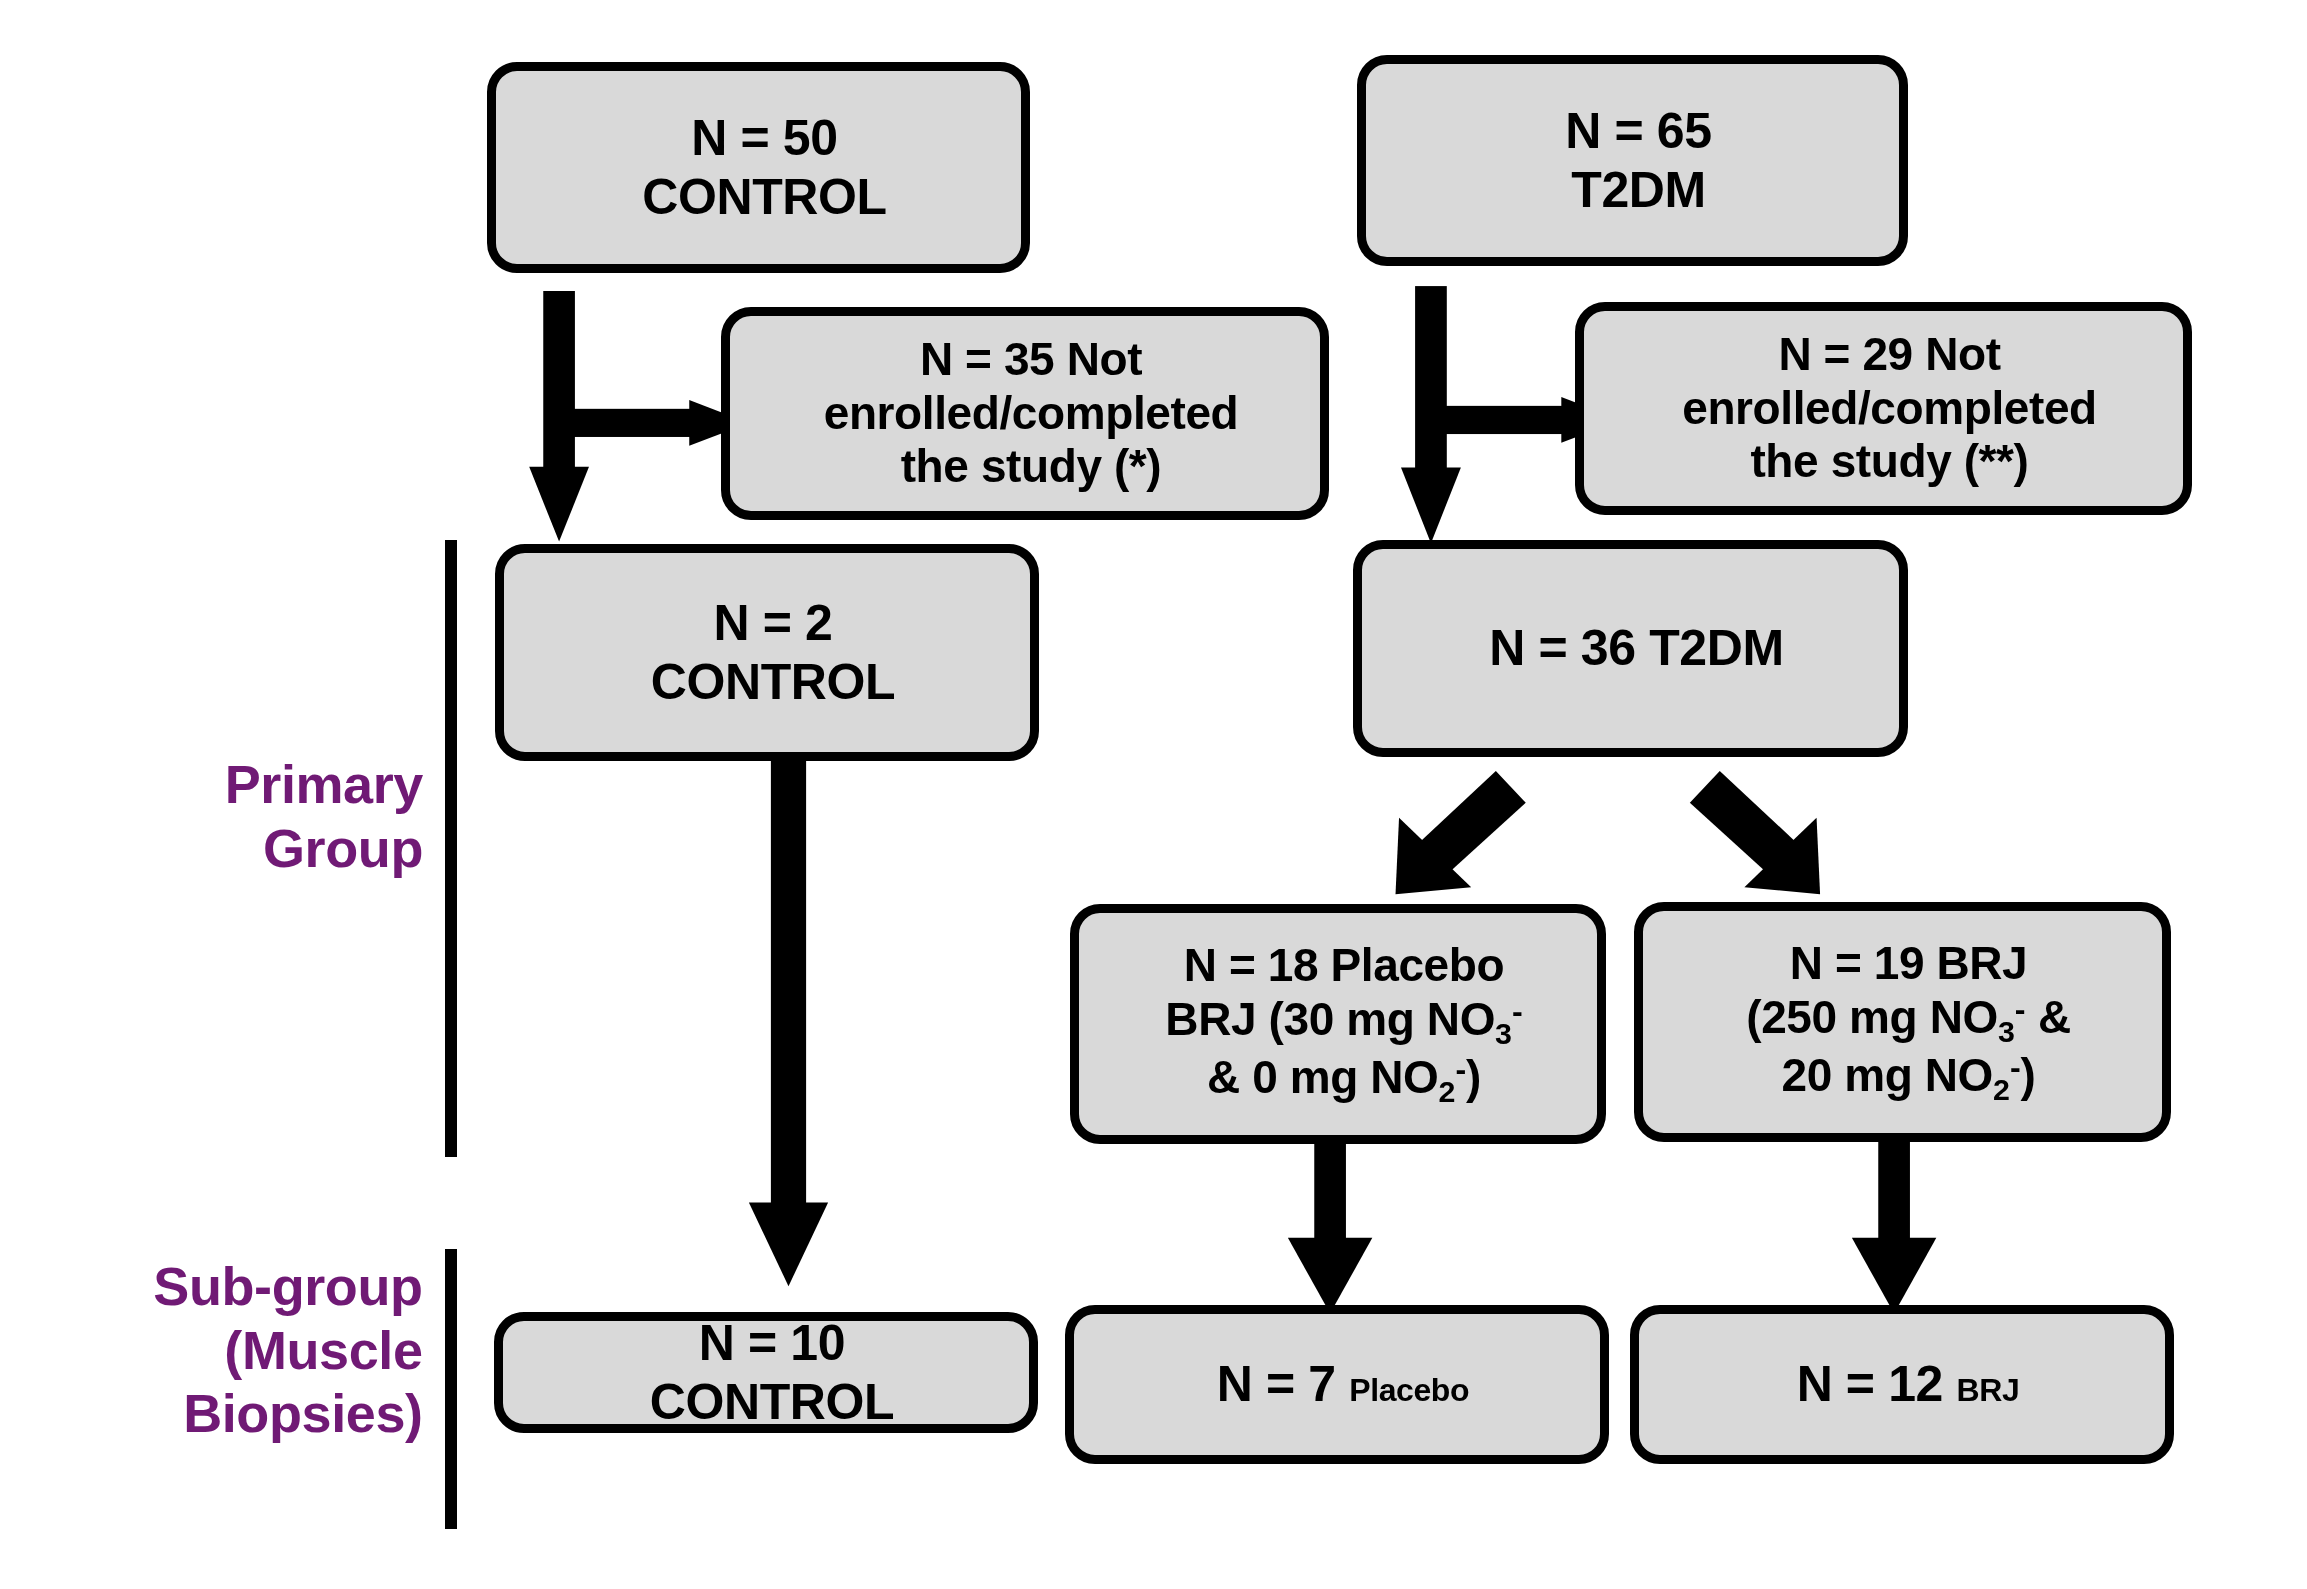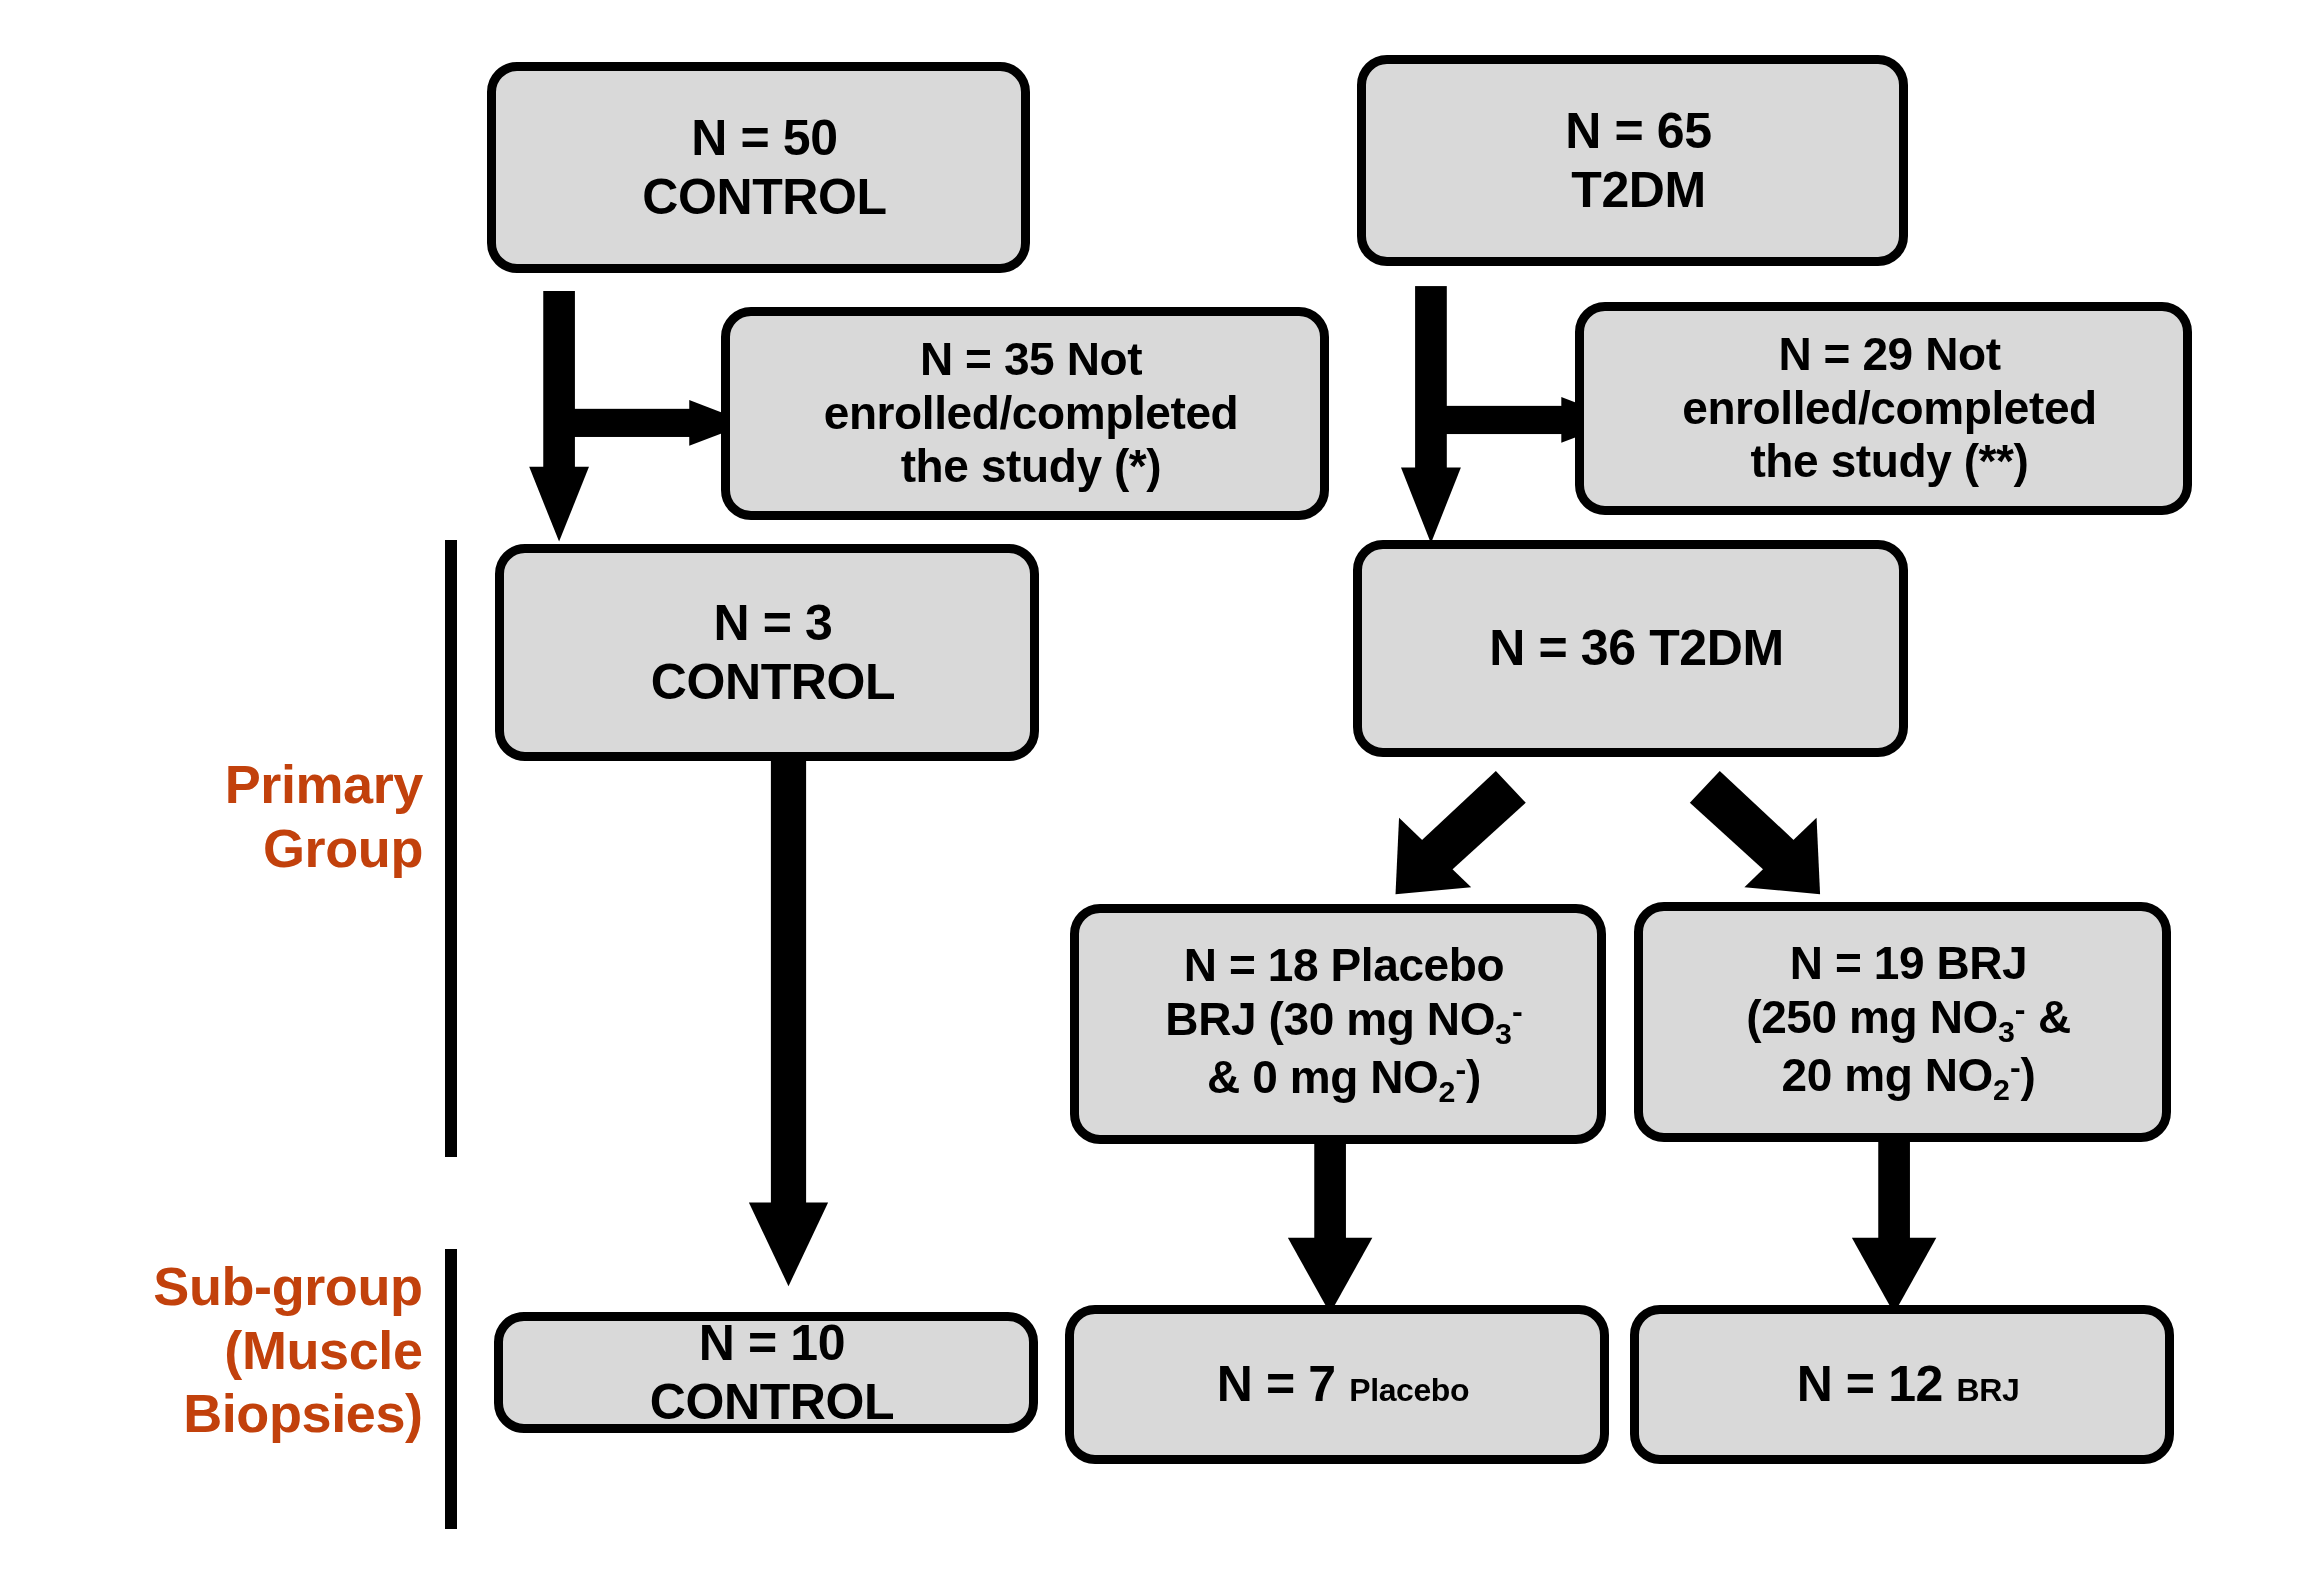--- a/index.html
+++ b/index.html
@@ -47,21 +47,21 @@
     vertical-align: -0.28em;
     letter-spacing: 0;
   }
   .sup {
     font-size: 0.70em;
     vertical-align: 0.40em;
     letter-spacing: 0;
   }
   .side-label {
     position: absolute;
-    color: #c2410c;
+    color: #701a75;
     font-weight: bold;
     font-size: 54px;
     line-height: 1.18;
     text-align: right;
     letter-spacing: -0.4px;
   }
   .side-label .line { display: block; white-space: nowrap; }
   .divider {
     position: absolute;
     background: #000000;
@@ -149,21 +149,21 @@
     <span class="line">the study (*)</span>
   </div>
 
   <div class="box fs-md" style="left:1575px; top:302px; width:617px; height:213px;">
     <span class="line">N = 29 Not</span>
     <span class="line">enrolled/completed</span>
     <span class="line">the study (**)</span>
   </div>
 
   <div class="box fs-lg" style="left:495px; top:544px; width:544px; height:217px;">
-    <span class="line">N = 3</span>
+    <span class="line">N = 2</span>
     <span class="line">CONTROL</span>
   </div>
 
   <div class="box fs-lg" style="left:1353px; top:540px; width:555px; height:217px;">
     <span class="line">N = 36 T2DM</span>
   </div>
 
   <div class="box fs-md" style="left:1070px; top:904px; width:536px; height:240px;">
     <span class="line">N = 18 Placebo</span>
     <span class="line"><span>BRJ (30 mg NO</span><span class="sub">3</span><span class="sup">-</span></span>

